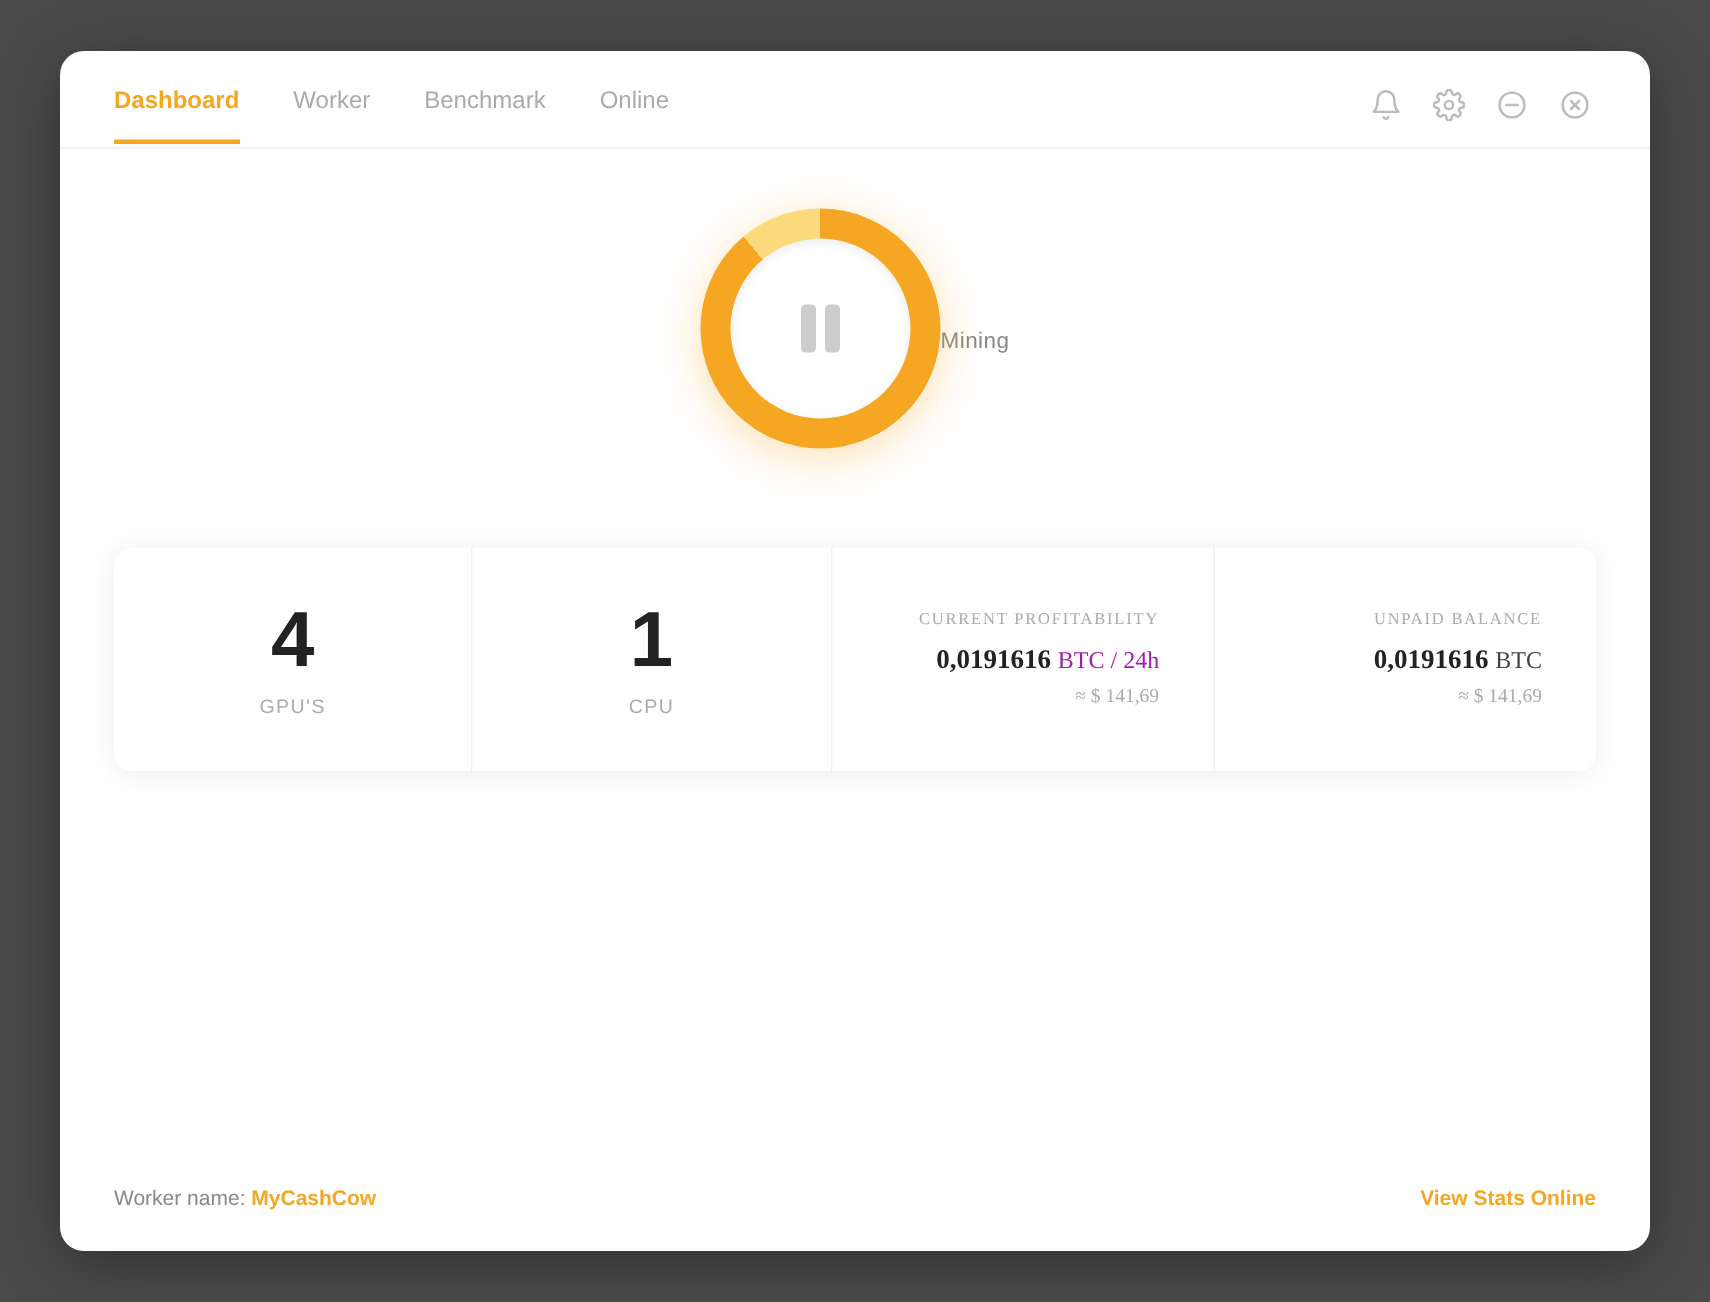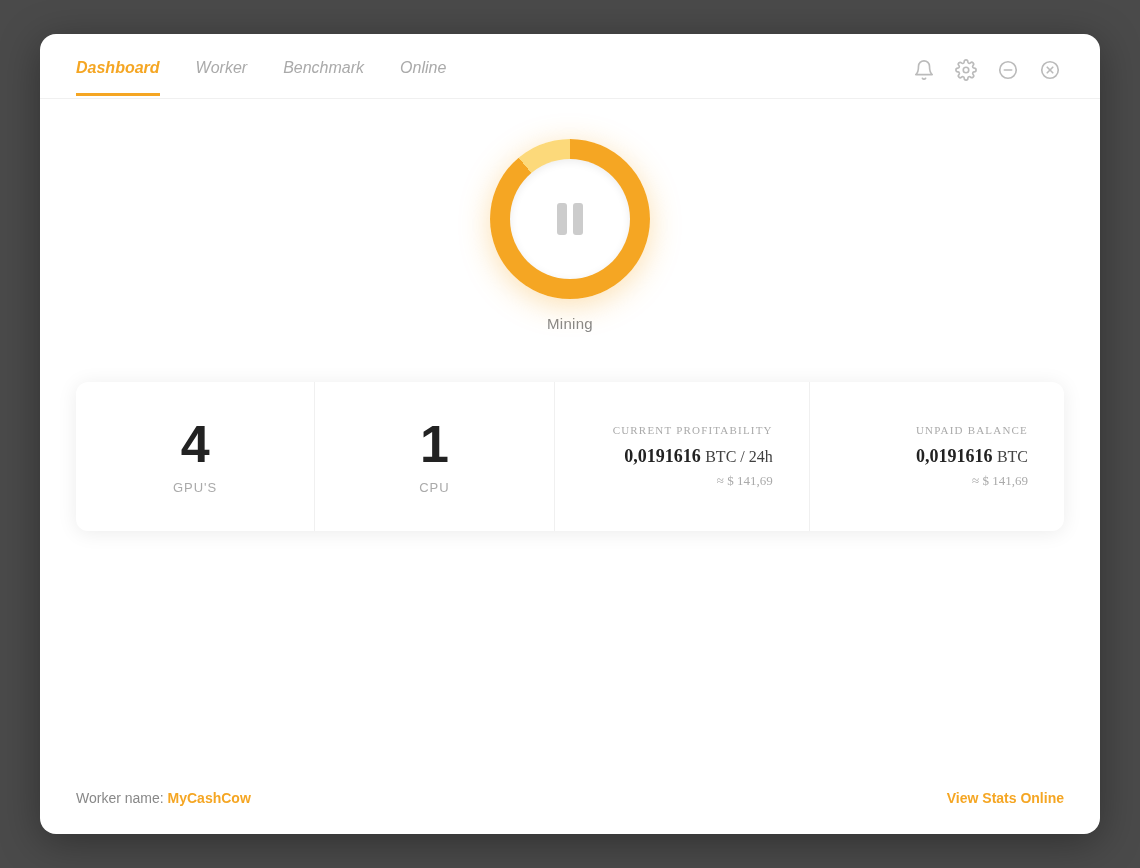--- a/index.html
+++ b/index.html
@@ -40,21 +40,20 @@
       gap: 36px;
     }
 
     .nav-tab {
       padding-bottom: 16px;
       font-size: 16px;
       color: #aaaaaa;
       cursor: pointer;
       border-bottom: 3px solid transparent;
       font-weight: 400;
-      font-style: italic;
     }
 
     .nav-tab.active {
       color: #f5a623;
       border-bottom: 3px solid #f5a623;
       font-weight: 600;
     }
 
     .nav-actions {
       display: flex;
@@ -79,21 +78,21 @@
       flex: 1;
       display: flex;
       flex-direction: column;
       align-items: center;
       padding: 40px 36px 0 36px;
     }
 
     
     .mining-section {
       display: flex;
-      flex-direction: column;
+      flex-direction: row;
       align-items: center;
       margin-bottom: 50px;
     }
 
     .mining-button-wrapper {
       position: relative;
       width: 160px;
       height: 160px;
       margin-bottom: 16px;
     }
@@ -299,21 +298,21 @@
       </div>
 
       <div class="stat-cell">
         <div class="stat-number">1</div>
         <div class="stat-unit">CPU</div>
       </div>
 
       <div class="stat-cell profitability">
         <div class="stat-label">CURRENT PROFITABILITY</div>
         <div class="stat-value">
-          <span>0,0191616</span> <span style="font-weight:400; font-size:16px; color:#404040;">BTC / 24h</span>
+          <span>0,0191616</span> <span style="font-weight:400; font-size:16px; color:#a21caf;">BTC / 24h</span>
         </div>
         <div class="stat-sub">≈ $ 141,69</div>
       </div>
 
       <div class="stat-cell balance">
         <div class="stat-label">UNPAID BALANCE</div>
         <div class="stat-value">
           <span>0,0191616</span> <span style="font-weight:400; font-size:16px; color:#444;">BTC</span>
         </div>
         <div class="stat-sub">≈ $ 141,69</div>

